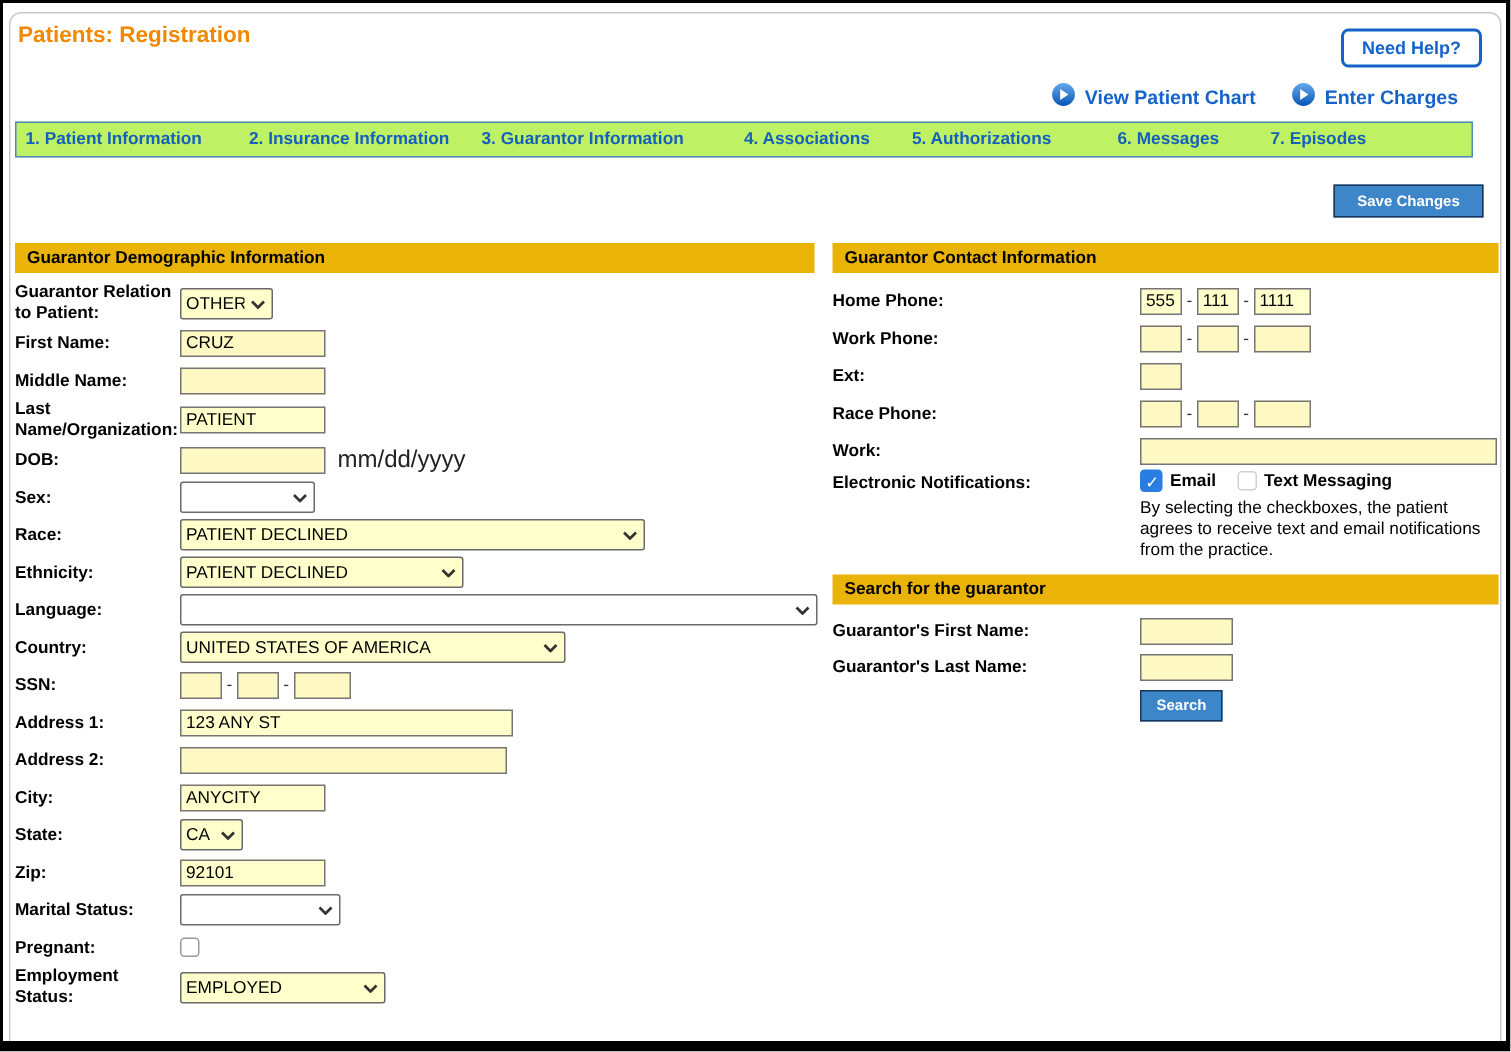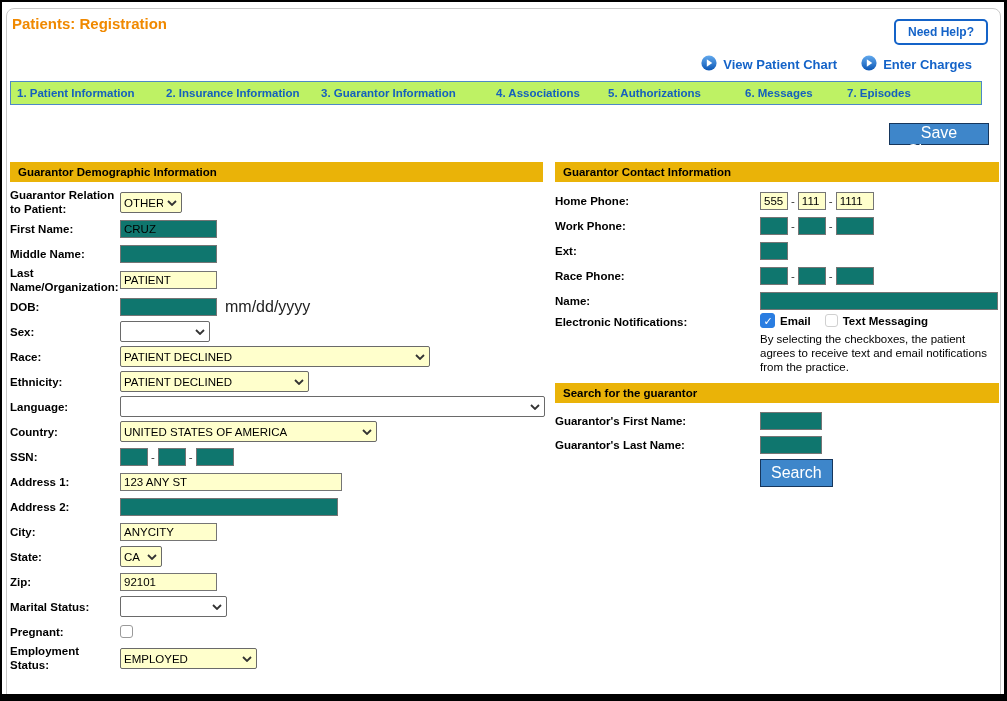--- a/index.html
+++ b/index.html
@@ -30,42 +30,42 @@
   #tab-bar {
     left:8px; top:79px; width:972px; height:24px;
     background:#bef264; border:1px solid #4e88c7;
   }
   .tab { position:absolute; top:0; height:22px; line-height:22px; color:#1560bd; font-weight:bold; font-size:11.5px; cursor:pointer; white-space:nowrap; }
   .tab:nth-child(1){ left:6px; } .tab:nth-child(2){ left:155px; } .tab:nth-child(3){ left:310px; }
   .tab:nth-child(4){ left:485px; } .tab:nth-child(5){ left:597px; } .tab:nth-child(6){ left:734px; }
   .tab:nth-child(7){ left:836px; }
 
   #save-btn, #search-btn {
-    background:#3e86ca; color:#fff; font-weight:normal; font-size:16px;
+    background:#3e86ca; color:#fff; font-weight:bold; font-size:10px;
     border:1px solid #16365c; cursor:pointer;
   }
   #save-btn { left:887px; top:121px; width:100px; height:22px; }
   #search-btn { padding:4px 10px; margin-top:2px; }
 
   
   .section-header { background:#eab308; height:20px; line-height:20px; font-weight:bold; font-size:11.5px; padding-left:8px; color:#000; }
   #left-col  { left:8px;  top:160px; width:535px; }
   #right-col { left:553px; top:160px; width:444px; }
   #left-col .section-header { width:533px; }
   #right-col .section-header { width:444px; }
 
   .rows { padding-top:6px; }
   .row { display:flex; align-items:center; min-height:25px; }
   .row.top { align-items:flex-start; }
   .lbl { width:110px; flex:0 0 110px; font-weight:bold; font-size:11.5px; line-height:14px; color:#000; }
   #right-col .lbl { width:205px; flex:0 0 205px; }
 
   input[type=text] {
     height:18px; border:1px solid #757575; font-family:inherit; font-size:11.5px;
-    padding:0 3px; background:#0f766e; color:#000;
+    padding:0 3px; background:#fef9c3; color:#000;
   }
   input.yellow, .sel.yellow { background:#ffffcc; }
   .w97{width:97px;} .w222{width:222px;} .w218{width:218px;} .w238{width:238px;}
   .w62{width:62px;} .w28{width:28px;} .w38{width:38px;}
   .dash{ margin:0 3px; font-size:11.5px; color:#333; }
   .hint{ margin-left:8px; font-size:16px; color:#222; }
 
   .sel { position:relative; height:21px; border:1px solid #6a6a6a; border-radius:2px; background:#fff; }
   .sel select {
     width:100%; height:100%; border:none; background:transparent; font-family:inherit;
@@ -316,21 +316,21 @@
       <div class="row">
         <div class="lbl">Race Phone:</div>
         <input type="text" class="w28" value="" style="">
           <span class="dash">-</span>
           <input type="text" class="w28" value="" style="">
           <span class="dash">-</span>
           <input type="text" class="w38" value="" style="">
       </div>
 
       <div class="row">
-        <div class="lbl">Name:</div>
+        <div class="lbl">Work:</div>
         <input type="text" class="w238" value="" style="">
       </div>
 
       <div class="row top">
         <div class="lbl" style="padding-top:2px">Electronic Notifications:</div>
         <div>
           <div class="notif-group">
             <span class="cb checked"></span>
             <span class="cb-label">Email</span>
             <span style="width:14px"></span>

